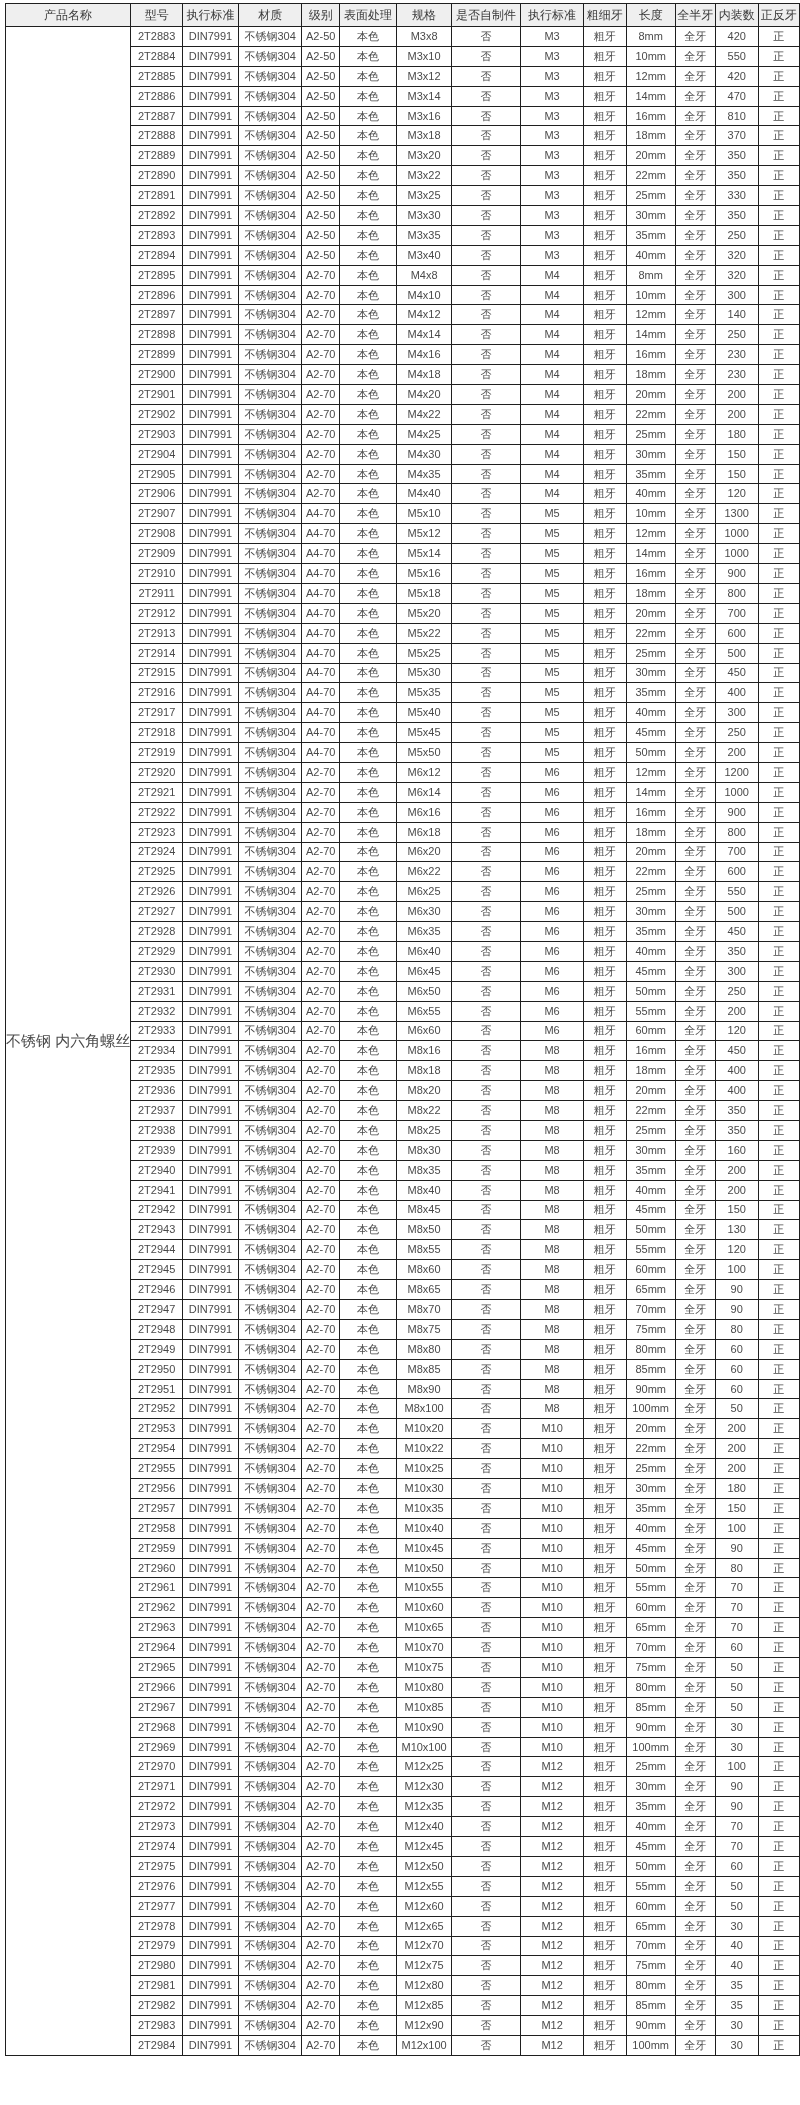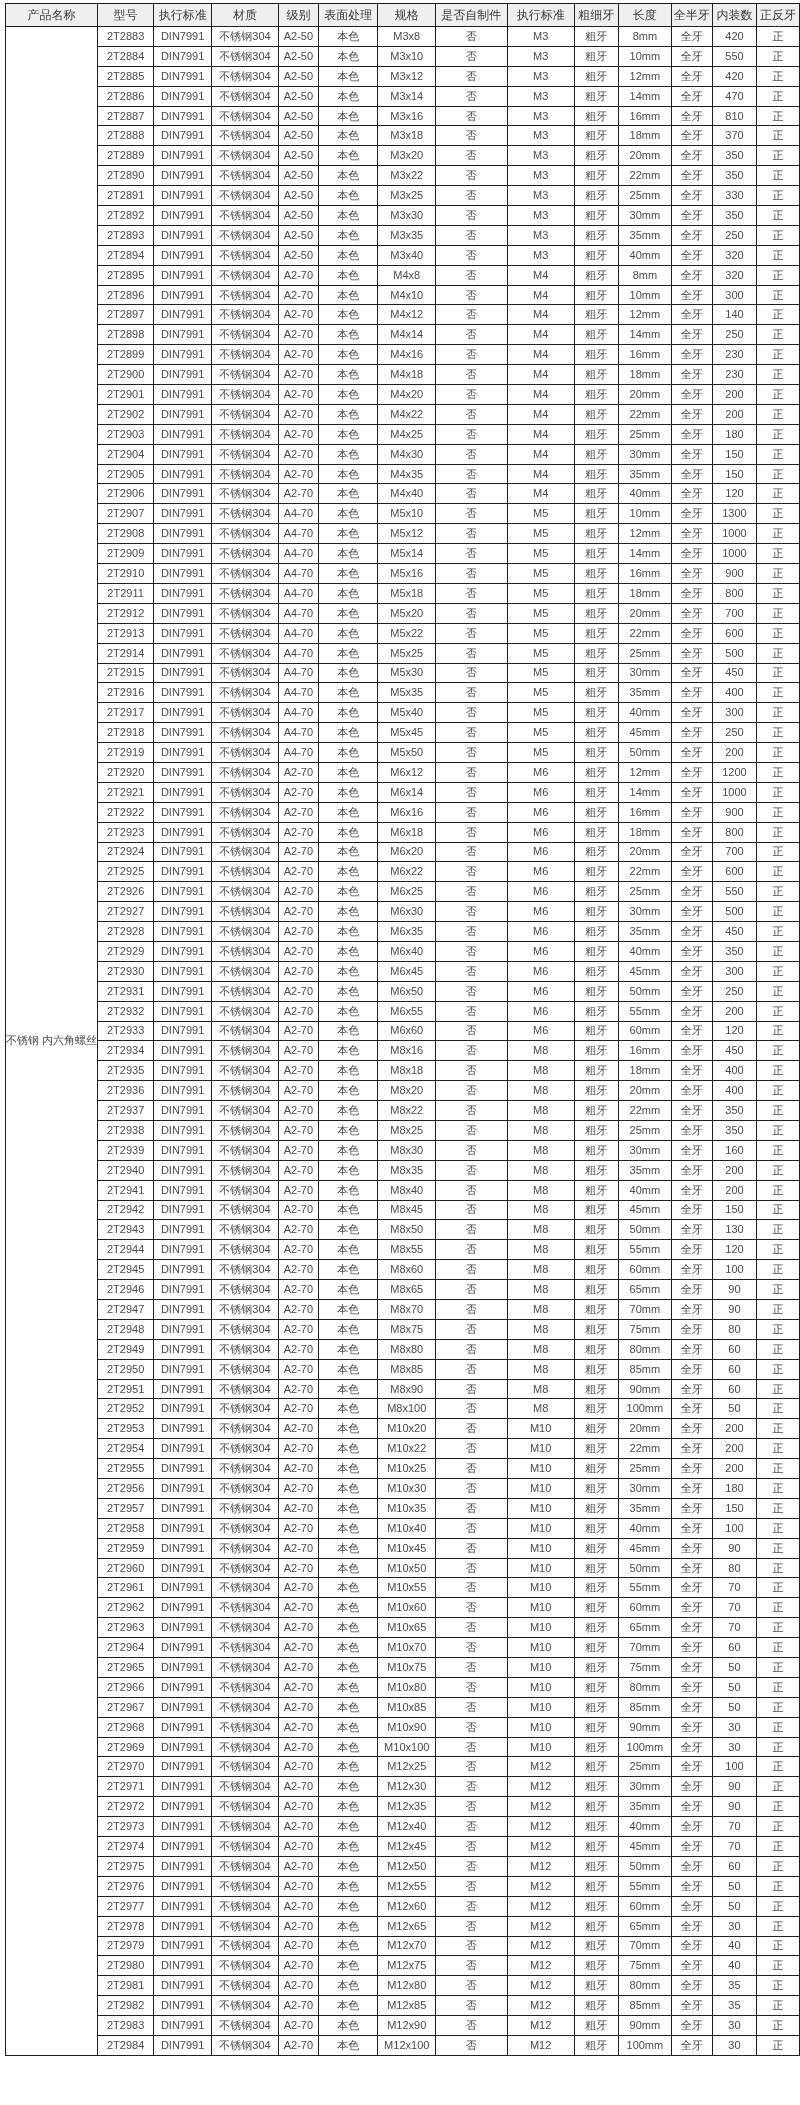--- a/index.html
+++ b/index.html
@@ -43,21 +43,21 @@
     font-size: 12px;
     height: 22px;
   }
   table.spec-table tbody tr {
     height: 19.9px;
     background: #ffffff;
   }
   td.product-cell {
     white-space: normal;
     line-height: 1.35;
-    font-size: 11px;
+    font-size: 15px;
     color: #4a4a4a;
     padding: 0 2px;
   }
 </style>
 </head>
 <body>
 
 <div class="sheet">
   <table class="spec-table">
     <colgroup>

